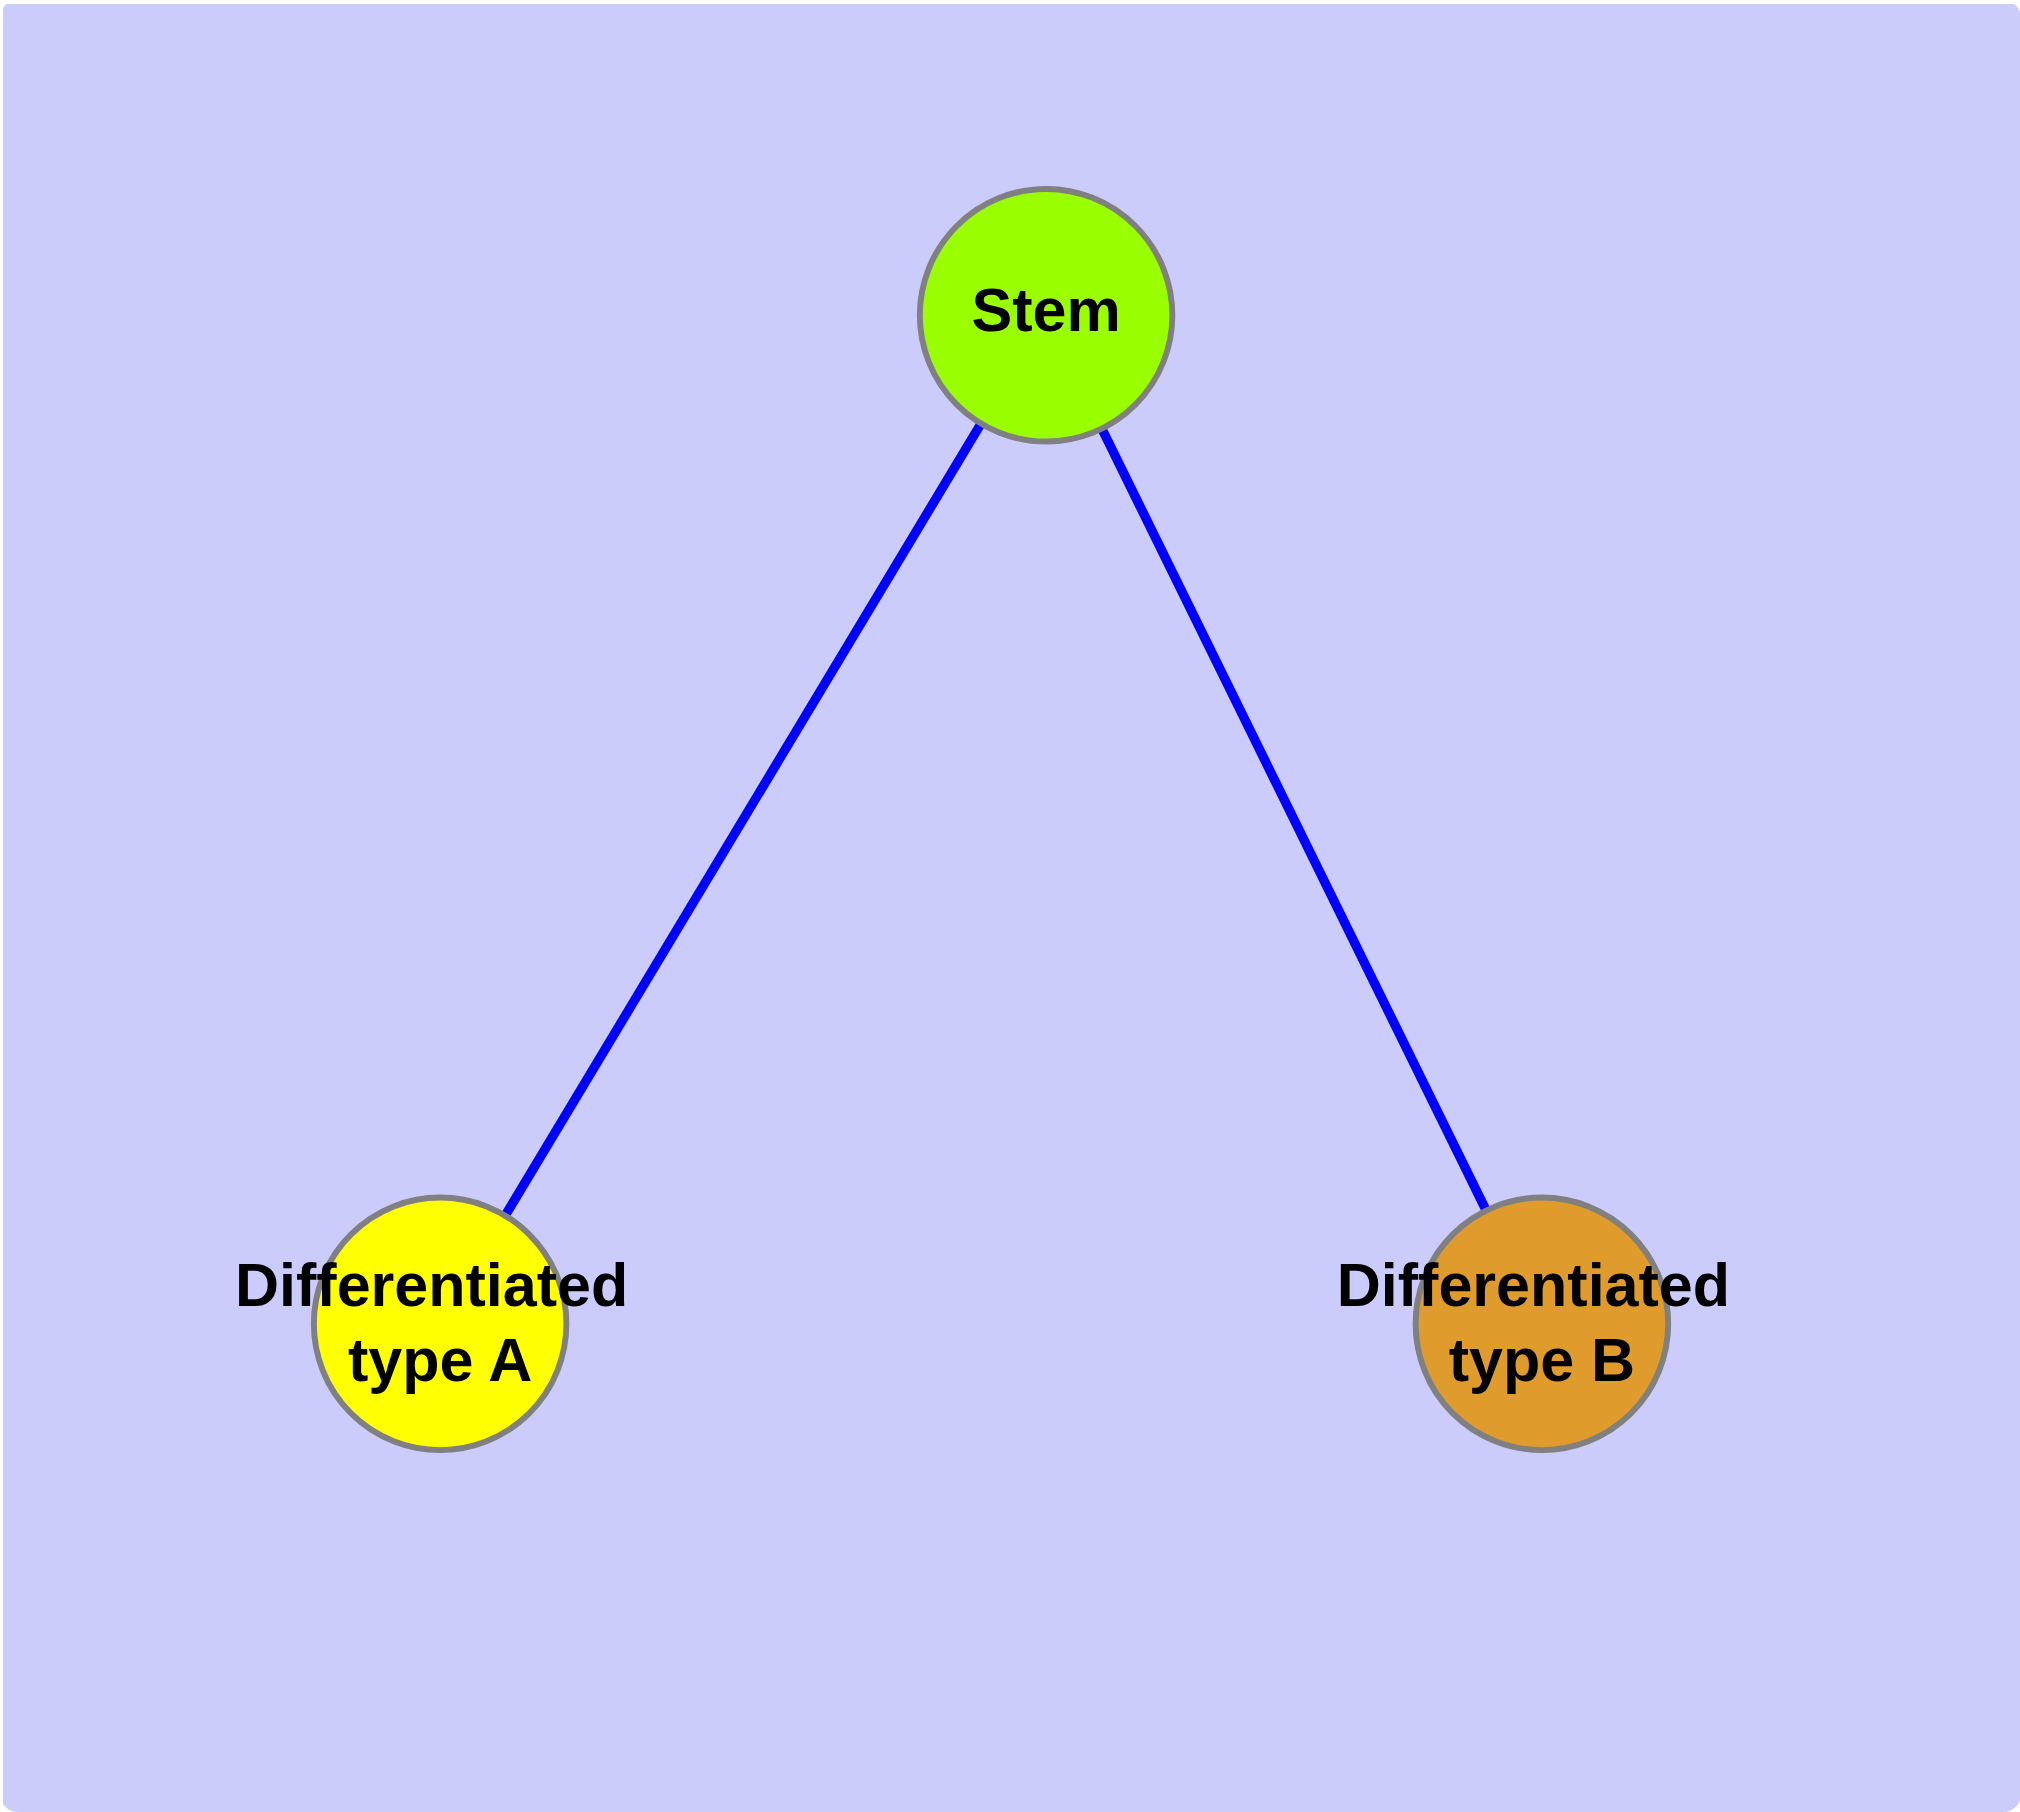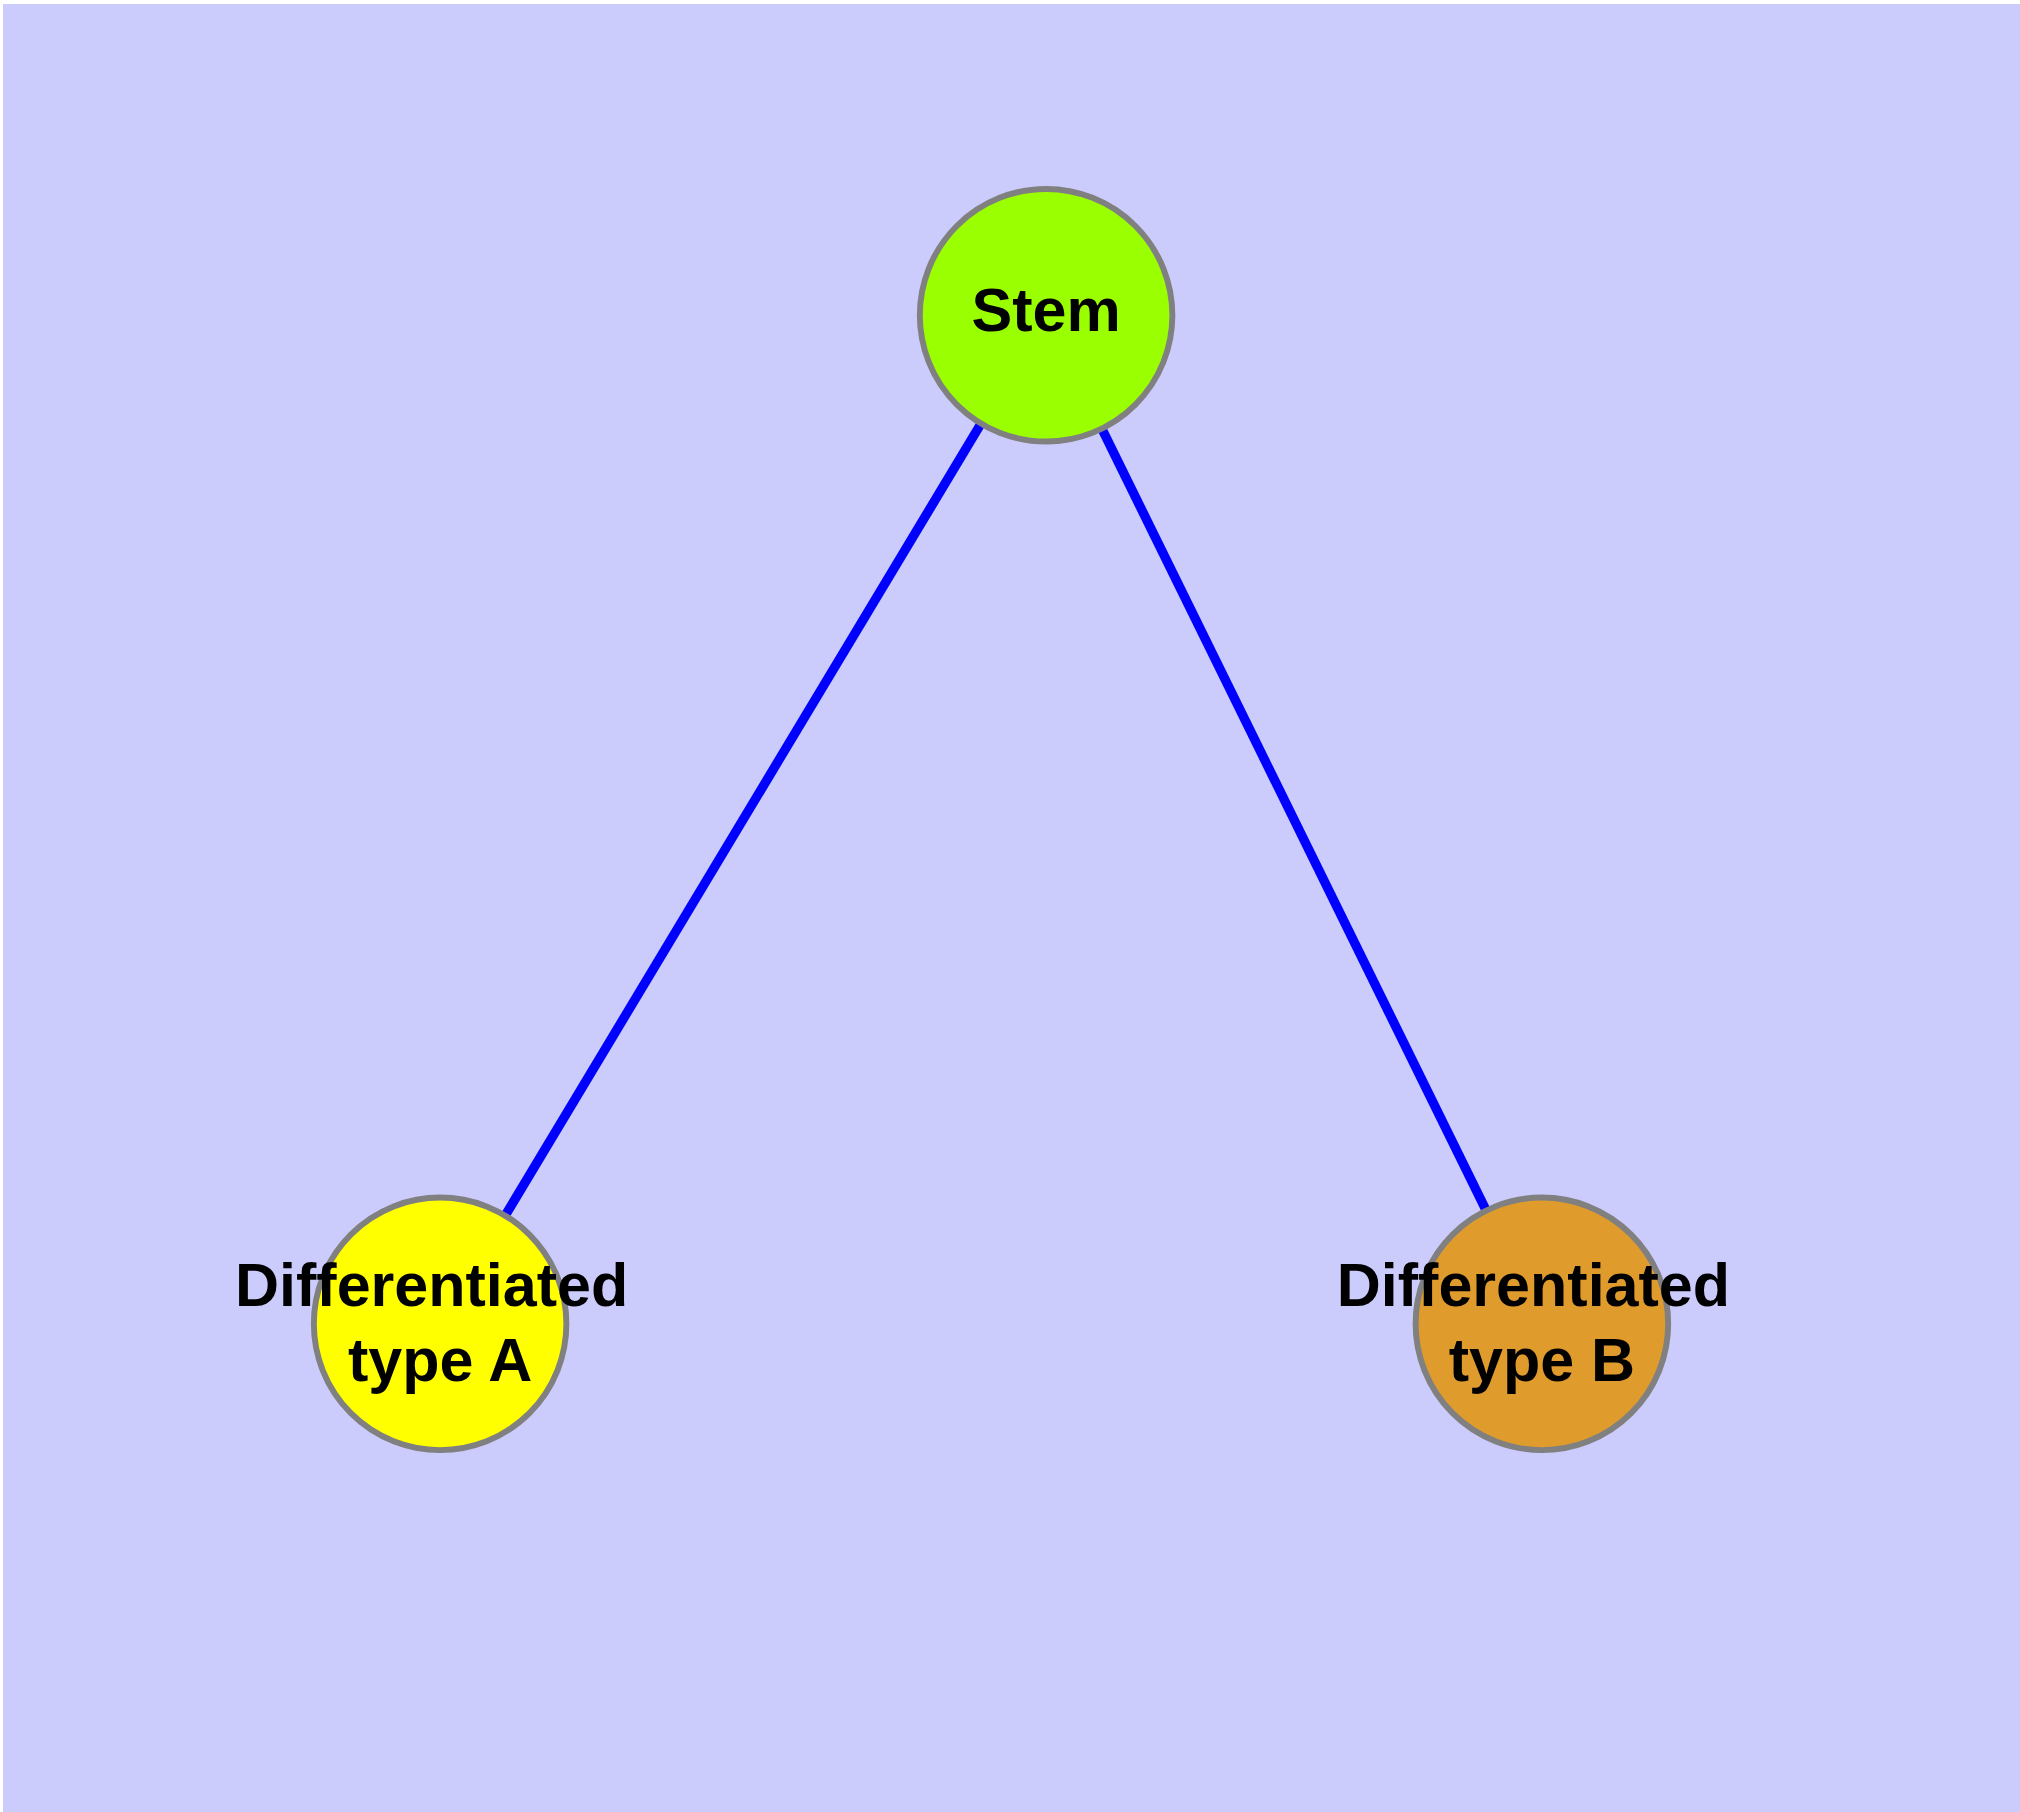--- a/index.html
+++ b/index.html
@@ -10,20 +10,21 @@
   }
   body {
     font-family: "Liberation Sans", sans-serif;
   }
   #canvas {
     position: relative;
     width: 2021px;
     height: 1812px;
     background: #ffffff;
     overflow: hidden;
+    border-radius: 18px;
   }
   #plot-area {
     position: absolute;
     left: 2.5px;
     top: 4.2px;
     width: 2018px;
     height: 1808px;
     background: #ccccfc;
   }
   #graph-svg {

